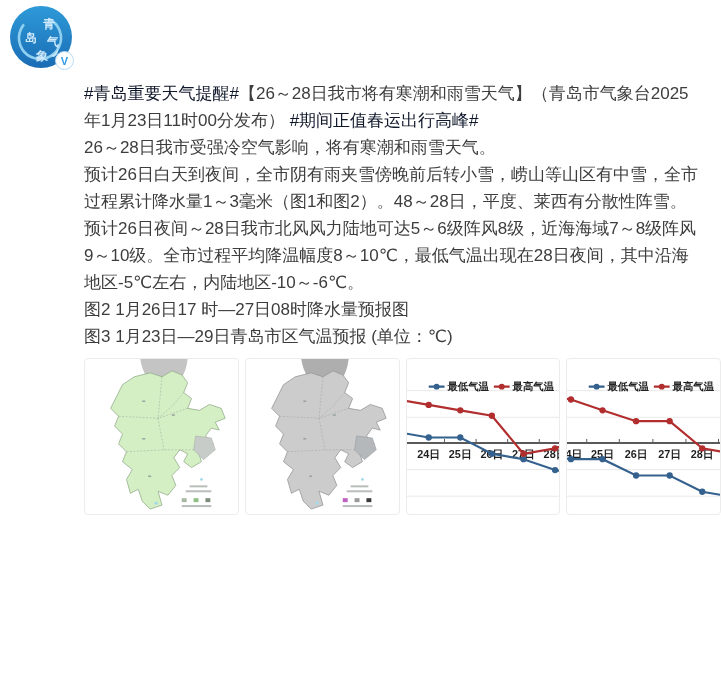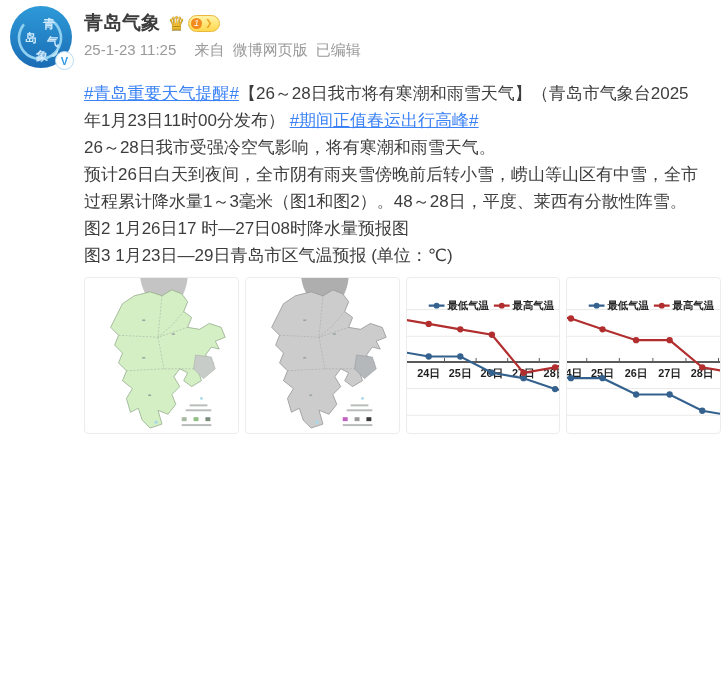--- a/index.html
+++ b/index.html
@@ -22,21 +22,21 @@
               border-radius:9px;padding:0 6px 0 2px;cursor:pointer;}
   .level-num{background:#f28a1d;color:#fff;border-radius:50%;width:11px;height:11px;
              font-size:9px;font-style:italic;display:flex;align-items:center;justify-content:center;}
   .chev{color:#eda925;font-size:9px;margin-left:3px;font-weight:bold;}
   .meta-row{margin-top:6px;font-size:15px;color:#999;}
   .meta-row .ts{margin-right:14px;}
   .meta-row .src{margin:0 4px;cursor:pointer;}
   
   .post-text{margin:12px 0 0 84px;width:620px;font-size:17px;line-height:27px;color:#3d3d3d;}
   .para{margin:0;}
-  .hashtag{color:#3b82f6;cursor:pointer;text-decoration:underline;}
+  .hashtag{color:#0f172a;cursor:pointer;}
   
   .thumbs{margin:8px 0 0 84px;display:flex;gap:6px;}
   .thumb{width:155px;height:157px;border:1px solid #ececec;border-radius:4px;background:#fff;
          overflow:hidden;box-sizing:border-box;cursor:pointer;}
   .thumb svg{display:block;}
   
   .map1 .sea{fill:#c4c4c4;}      .map2 .sea{fill:#aeaeae;}
   .map1 .land{fill:#d5efc5;stroke:#94ad8c;stroke-width:0.8;}
   .map2 .land{fill:#cccccc;stroke:#969696;stroke-width:0.8;}
   .map1 .patch{fill:#c7ccc8;stroke:#a0a8a0;stroke-width:0.5;}
@@ -67,42 +67,27 @@
         <circle cx="31" cy="31" r="31" fill="url(#avg)"></circle>
         <circle cx="30" cy="32" r="21" fill="none" stroke="#8fd0f0" stroke-width="2.6" stroke-dasharray="104 30" transform="rotate(-65 30 32)"></circle>
         <path d="M40,50 q6,-2 8,-8 q1,6 -4,9 z" fill="#bfe4f7"></path>
         <text class="avatar-char" x="33" y="22">青</text>
         <text class="avatar-char" x="15" y="36">岛</text>
         <text class="avatar-char" x="37" y="40">气</text>
         <text class="avatar-char" x="26" y="54">象</text>
       </svg>
       <div class="v-badge">V</div>
     </div>
-    <div class="header-text">
-      <div class="name-row">
-        <span class="username">青岛气象</span>
-        <span class="crown">♛</span>
-        <span class="level-pill">
-          <span class="level-num">1</span>
-          <span class="chev">❯</span>
-        </span>
-      </div>
-      <div class="meta-row">
-        <span class="ts">25-1-23 11:25</span>
-        <span>来自</span>
-        <span class="src">微博网页版</span>
-        <span>已编辑</span>
-      </div>
-    </div>
   </div>
 
   <div class="post-text" id="post-text">
       <div class="para"><span class="hashtag">#青岛重要天气提醒#</span><span>【26～28日我市将有寒潮和雨雪天气】（青岛市气象台2025年1月23日11时00分发布） </span><span class="hashtag">#期间正值春运出行高峰#</span></div>
       <div class="para"><span>26～28日我市受强冷空气影响，将有寒潮和雨雪天气。</span></div>
       <div class="para"><span>预计26日白天到夜间，全市阴有雨夹雪傍晚前后转小雪，崂山等山区有中雪，全市过程累计降水量1～3毫米（图1和图2）。48～28日，平度、莱西有分散性阵雪。</span></div>
+      <div class="para"><span>预计26日夜间～28日我市北风风力陆地可达5～6级阵风8级，近海海域7～8级阵风9～10级。全市过程平均降温幅度8～10℃，最低气温出现在28日夜间，其中沿海地区-5℃左右，内陆地区-10～-6℃。</span></div>
       <div class="para"><span>图2 1月26日17 时—27日08时降水量预报图</span></div>
       <div class="para"><span>图3 1月23日—29日青岛市区气温预报 (单位：℃)</span></div>
     </div>
 
   <div class="thumbs">
 
     <div class="thumb">
       <svg class="map map1" width="153" height="155" viewBox="0 0 155 157">
         <path class="sea" d="M56,0 L104,0 C102,18 94,28 80,30 C66,28 58,14 56,0 Z"></path>
         <path class="land" d="M38,26 L50,18 66,14 78,18 88,12 98,16 104,24 100,34 108,40 104,50 116,52 126,46 138,50 142,60 132,64 136,72 128,70 122,78 130,86 124,96 114,92 118,104 108,110 100,104 104,96 96,92 90,100 96,110 88,118 92,128 84,138 74,134 78,148 66,152 58,144 54,132 46,136 42,122 48,112 38,104 42,94 34,86 38,76 30,68 34,58 26,50 32,38 Z"></path>

